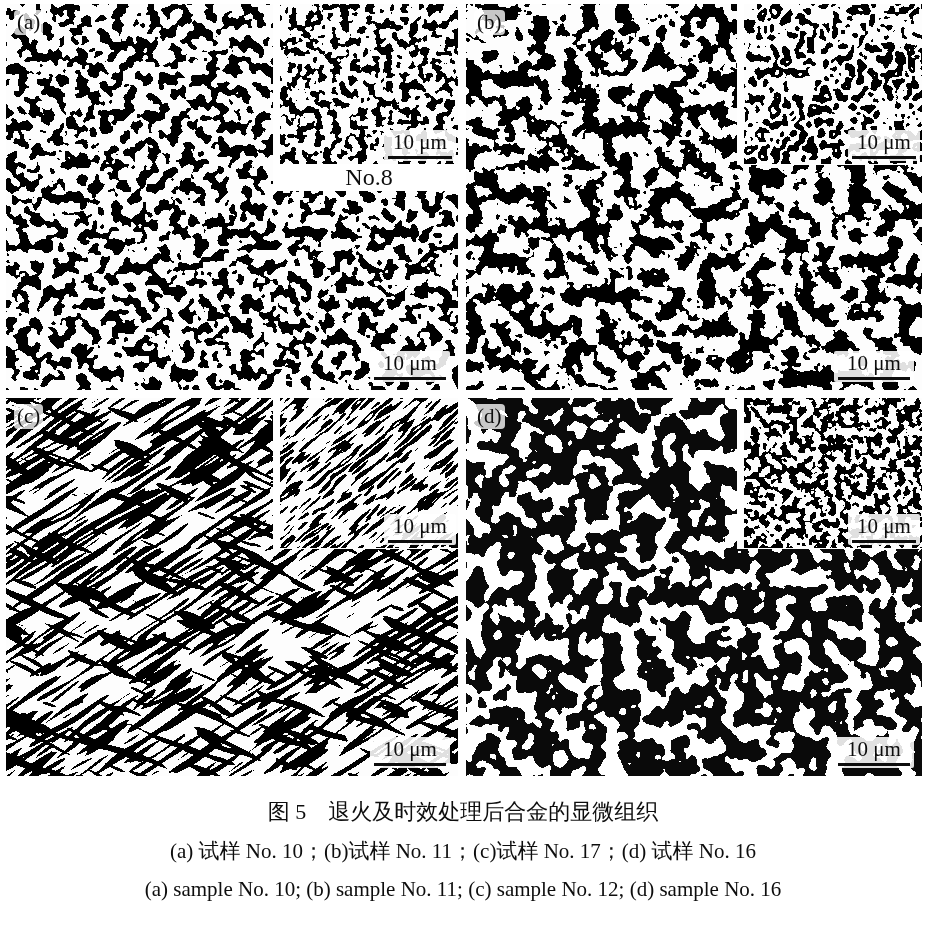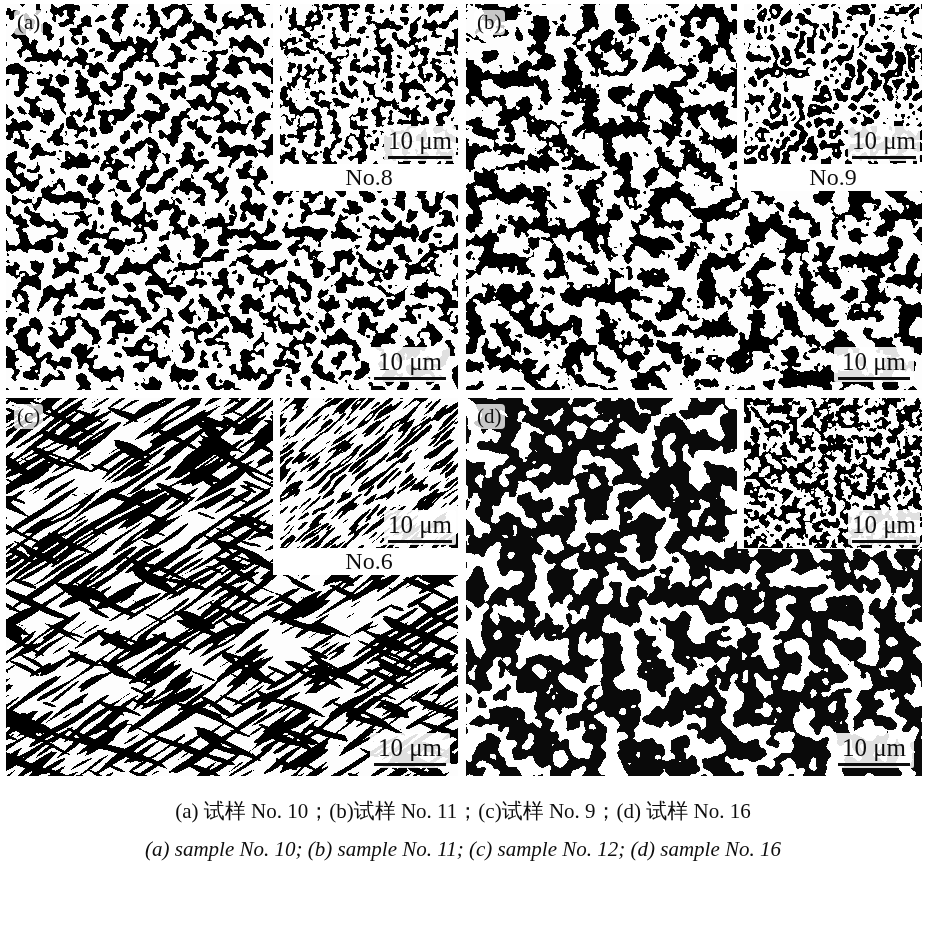--- a/index.html
+++ b/index.html
@@ -37,31 +37,31 @@
   .inset-img { position: relative; width: 178px; height: 160px; overflow: hidden; background: #fdfdfd; }
   .row2 .inset-img { height: 150px; }
   .inset-label { font-size: 24px; line-height: 26px; }
 
   .sbar {
     position: absolute;
     display: inline-flex; flex-direction: column; align-items: center;
     background: rgba(255,255,255,0.88);
     padding: 1px 4px 2px; border-radius: 2px;
   }
-  .sbar-text { font-size: 25px; line-height: 1.1; white-space: nowrap; }
+  .sbar-text { font-size: 21px; line-height: 1.1; white-space: nowrap; }
   .sbar-line { width: 72px; height: 3px; background: #0d0d0d; margin-top: 2px; }
   .inset-sbar { right: 2px; bottom: 3px; }
   .inset-sbar .sbar-line { width: 64px; }
   .main-sbar { right: 8px; bottom: 8px; }
 
   .caption { margin-top: 16px; text-align: center; }
   .cap-zh { font-size: 22px; line-height: 40px; }
   .cap-zh-sub { font-size: 21px; line-height: 38px; }
   .cap-en { font-size: 21px; line-height: 38px; }
-  .cap-en-sub { font-size: 21px; line-height: 38px; font-style: italic; }
+  .cap-en-sub { font-size: 21px; line-height: 38px; }
 </style>
 </head>
 <body>
 
 <div class="page">
   <div class="grid">
 
     <figure class="panel row1">
       <svg class="tex" viewBox="0 0 452 386" preserveAspectRatio="none" aria-hidden="true">
         <filter id="fa">
@@ -125,21 +125,20 @@
                 </feComponentTransfer>
               </filter>
             <rect width="178" height="160" fill="#fdfdfd"></rect>
             <rect width="178" height="160" filter="url(#fbi)"></rect>
           </svg>
           <span class="sbar inset-sbar">
             <span class="sbar-text">10 μm</span>
             <span class="sbar-line"></span>
           </span>
         </div>
-        <figcaption class="inset-label">No.9</figcaption>
       </div>
       <span class="sbar main-sbar">
         <span class="sbar-text">10 μm</span>
         <span class="sbar-line"></span>
       </span>
     </figure>
 
     <figure class="panel row2">
       <svg class="tex" viewBox="0 0 452 378" preserveAspectRatio="none" aria-hidden="true">
         <filter id="fc1">
@@ -172,21 +171,20 @@
                 </feComponentTransfer>
               </filter>
             <rect width="178" height="150" fill="#fdfdfd"></rect>
             <rect x="-100" y="-100" width="380" height="360" transform="rotate(-40 89 75)" filter="url(#fci)"></rect>
           </svg>
           <span class="sbar inset-sbar">
             <span class="sbar-text">10 μm</span>
             <span class="sbar-line"></span>
           </span>
         </div>
-        <figcaption class="inset-label">No.6</figcaption>
       </div>
       <span class="sbar main-sbar">
         <span class="sbar-text">10 μm</span>
         <span class="sbar-line"></span>
       </span>
     </figure>
 
     <figure class="panel row2">
       <svg class="tex" viewBox="0 0 456 378" preserveAspectRatio="none" aria-hidden="true">
         <filter id="fd">
@@ -221,16 +219,17 @@
       </div>
       <span class="sbar main-sbar">
         <span class="sbar-text">10 μm</span>
         <span class="sbar-line"></span>
       </span>
     </figure>
 
   </div>
 
   <div class="caption">
-    <p class="cap-zh-sub">(a) 试样 No. 10；(b)试样 No. 11；(c)试样 No. 9；(d) 试样 No. 16</p>
+    <p class="cap-zh">图 5　退火及时效处理后合金的显微组织</p>
+    <p class="cap-zh-sub">(a) 试样 No. 10；(b)试样 No. 11；(c)试样 No. 17；(d) 试样 No. 16</p>
     <p class="cap-en-sub">(a) sample No. 10; (b) sample No. 11; (c) sample No. 12; (d) sample No. 16</p>
   </div>
 </div>
 
 </body></html>

